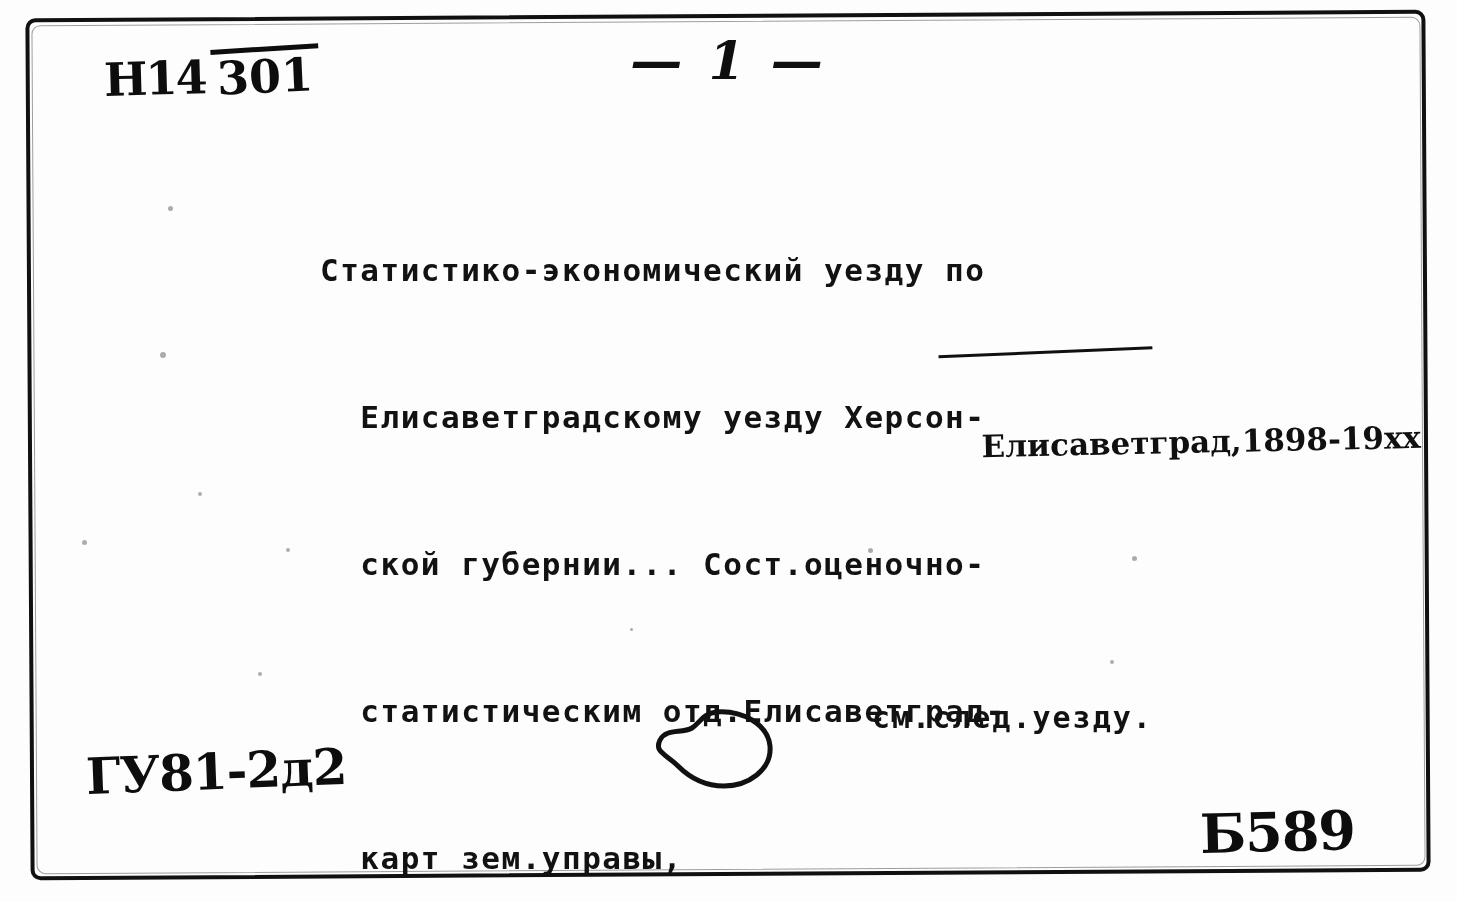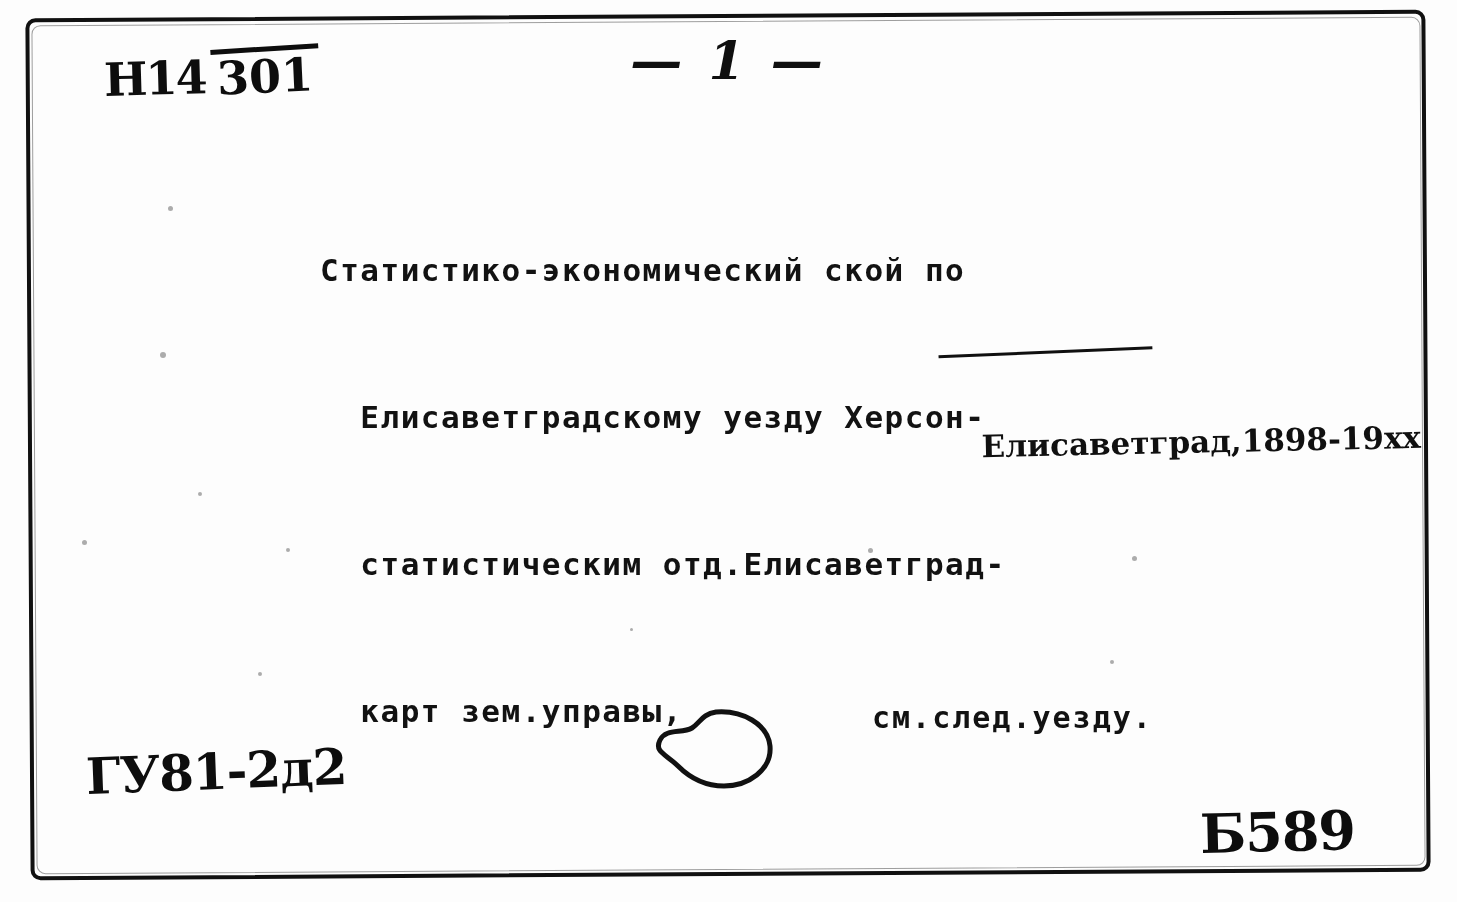--- a/index.html
+++ b/index.html
@@ -207,22 +207,23 @@
       <div class="sm-frac">
         <div class="sm-bar"></div>
         <div class="sm-den">301</div>
       </div>
     </div>
   </div>
 
   <div class="page-number">— 1 —</div>
 
   <div class="typed-block">
-    <span class="tl">Статистико-экономический ской по</span>
+    <span class="tl">Статистико-экономический уезду по</span>
     <span class="tl">  Елисаветградскому уезду Херсон-</span>
+    <span class="tl">  ской губернии... Сост.оценочно-</span>
     <span class="tl">  статистическим отд.Елисаветград-</span>
     <span class="tl">  карт зем.управы,</span>
     
   </div>
 
   <div class="hand-overwrite">
     <span class="hw-bar"></span>
     <span>Елисаветград,1898-19хх</span>
   </div>
 

